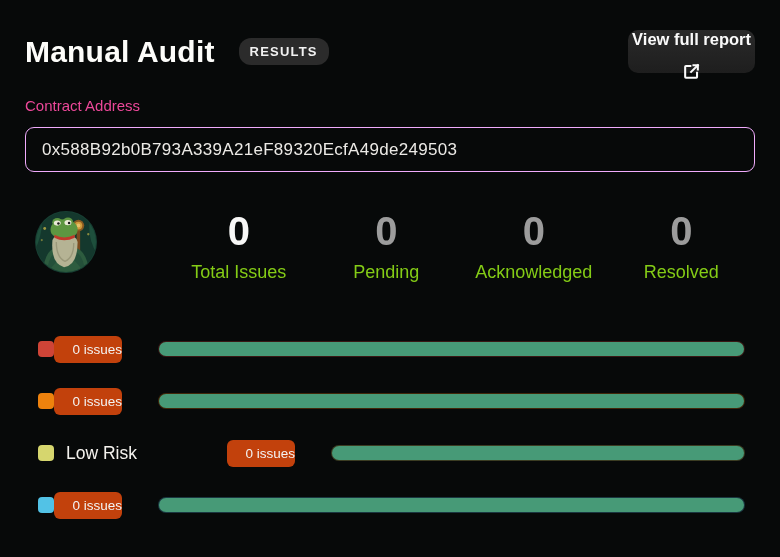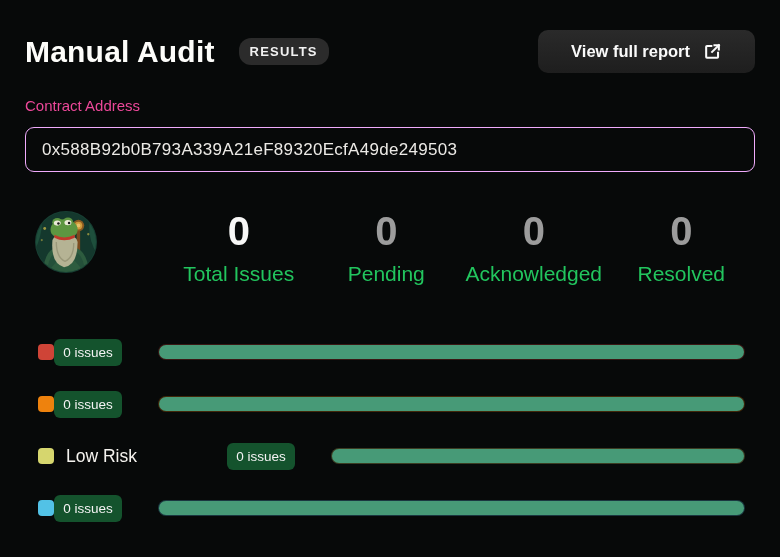--- a/index.html
+++ b/index.html
@@ -14,25 +14,25 @@
 
   
   .header-row { display:flex; align-items:center; }
   .page-title { font-size:30px; font-weight:700; color:#fdfdfa; letter-spacing:.2px; }
   .results-badge {
     margin-left:24px; background:#2b2b2b; color:#f2f2f2;
     font-size:13px; font-weight:700; letter-spacing:1.2px;
     padding:7px 11px; border-radius:12px; line-height:1;
   }
   .report-btn {
-    margin-left:auto; height:43px; padding:0 33px;
+    margin-left:auto; height:43px; padding:0 4px;
     display:flex; align-items:center; gap:13px;
     background:linear-gradient(180deg,#2a2a2a,#1e1e1e);
     border:none; border-radius:10px; cursor:pointer;
-    color:#fafafa; font-family:inherit; font-size:16.5px; font-weight:700;
+    color:#fafafa; font-family:inherit; font-size:16.5px; font-weight:700;flex-direction:column;
   }
   .report-btn svg { display:block; }
 
   
   .contract-label { margin-top:24px; font-size:15px; color:#ec4899; }
   .contract-input {
     margin-top:13px; width:730px; height:45px;
     background:transparent; border:1px solid #f0abfc; border-radius:9px;
     color:#eceae6; font-family:inherit; font-size:17px; letter-spacing:.3px;
     padding:0 16px; outline:none;
@@ -42,30 +42,30 @@
   .stats-row { margin-top:39px; display:flex; align-items:flex-start; }
   .avatar {
     width:62px; height:62px; border-radius:50%; overflow:hidden;
     margin-left:10px; flex:none; background:#173f33;
   }
   .avatar svg { display:block; }
   .stats-grid { flex:1; display:flex; margin-left:68px; }
   .stat-col { flex:1; text-align:center; }
   .stat-value { font-size:40px; font-weight:700; line-height:1; color:#9c9c9c; }
   .stat-col.highlight .stat-value { color:#f7f7f6; }
-  .stat-label { margin-top:11px; font-size:21px; color:#22c55e; }
+  .stat-label { margin-top:11px; font-size:18px; color:#84cc16; }
 
   
   .risk-section { margin-top:40px; }
   .risk-row { display:flex; align-items:center; height:52px; padding:0 11px 0 13px; }
   .swatch { width:16px; height:16px; border-radius:4px; flex:none; }
   .risk-label { margin-left:12px; width:161px; font-size:17.5px; font-weight:500; color:#f4f2ee; }
   .risk-badge {
-    width:68px; flex:none; text-align:center; padding:6px 0;
-    background:#14532d; border-radius:6px;
+    width:68px; flex:none; text-align:right; padding:6px 0;
+    background:#c2410c; border-radius:6px;
     font-size:13.5px; color:#f3f3f3;
   }
   .risk-bar { flex:1; margin-left:37px; height:14px; border-radius:7px; }
 </style>
 </head>
 <body>
 
 <div class="page">
 
   

